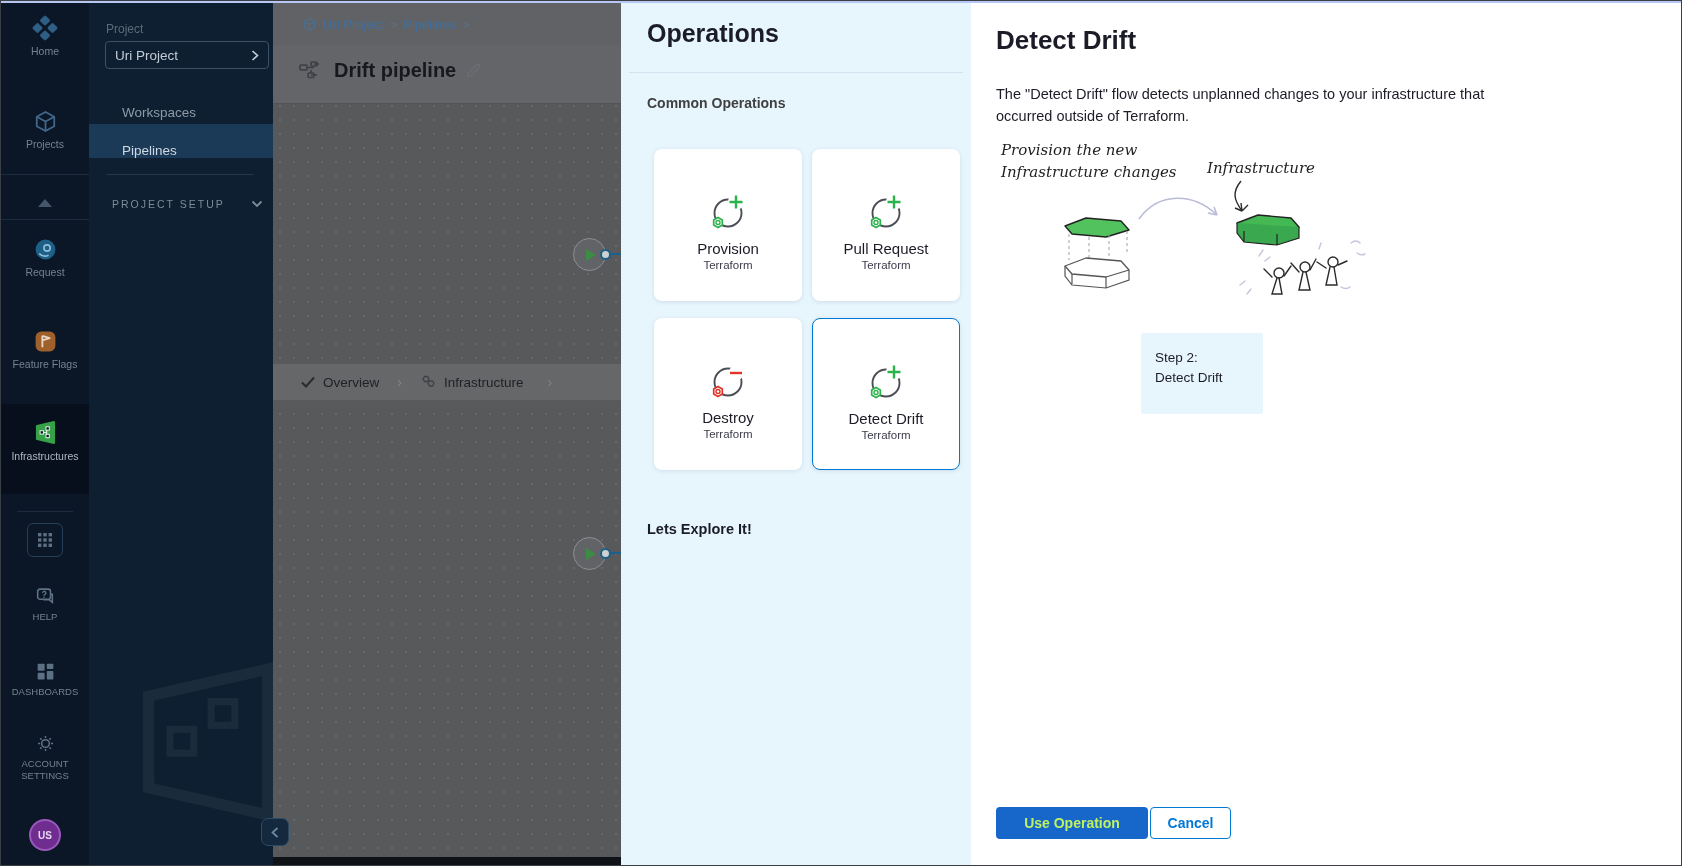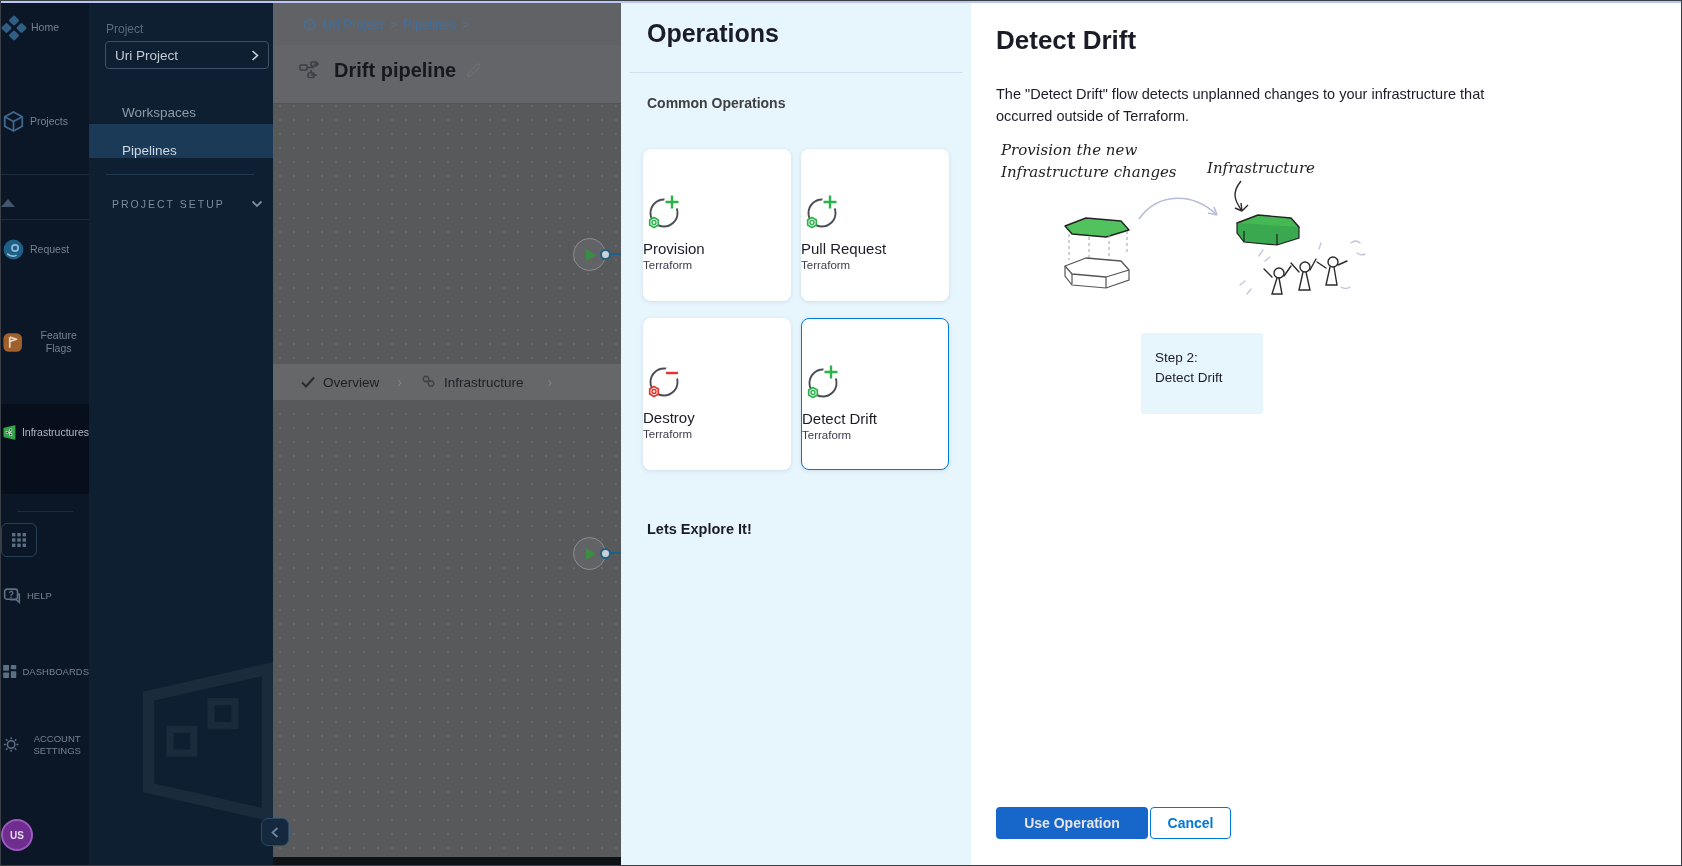--- a/index.html
+++ b/index.html
@@ -3,21 +3,21 @@
 <meta charset="utf-8">
 <style>
   html,body{margin:0;padding:0;background:#e7e9ec;}
   .screen{position:relative;width:1682px;height:866px;overflow:hidden;background:#fff;
     font-family:"Liberation Sans",sans-serif;border:1px solid #3a3e45;box-sizing:border-box;}
   .topline{position:absolute;left:0;top:0;width:1682px;height:2px;background:#b7c7f2;z-index:60;}
 
   
   .iconbar{position:absolute;left:0;top:0;width:88px;height:866px;background:#0b1626;z-index:5;}
   .ib-active{position:absolute;left:0;top:403px;width:88px;height:90px;background:#060f1b;}
-  .ib-item{position:absolute;left:0;width:88px;display:flex;align-items:center;gap:4px;cursor:pointer;}
+  .ib-item{position:absolute;left:0;width:88px;display:flex;flex-direction:column;align-items:center;gap:4px;cursor:pointer;}
   .ib-label{font-size:10.5px;color:#74828f;text-align:center;line-height:1.25;}
   .ib-label.bright{color:#aeb8c2;}
   .ib-div{position:absolute;left:0;width:88px;height:1px;background:#1d2c3d;}
   .ib-div.short{left:16px;width:56px;}
   .tri-up{width:0;height:0;border-left:7px solid transparent;border-right:7px solid transparent;border-bottom:8px solid #44566b;}
   .gridbtn{width:34px;height:32px;border:1px solid #26405a;border-radius:6px;display:flex;align-items:center;justify-content:center;}
   .avatar{width:28px;height:28px;border-radius:50%;background:#6f2d90;border:2px solid #9b59c0;color:#e6d9ef;
     font-size:10px;font-weight:bold;display:flex;align-items:center;justify-content:center;}
 
   
@@ -64,37 +64,37 @@
   .addstep{position:absolute;left:412px;top:520px;width:62px;height:62px;border:2px dashed #47484e;border-radius:10px;
     box-sizing:border-box;display:flex;align-items:center;justify-content:center;font-size:24px;color:#2b2c31;cursor:pointer;}
   .bstrip{position:absolute;left:0;top:856px;width:348px;height:10px;background:#0f1217;}
 
   
   .ops{position:absolute;left:620px;top:0;width:350px;height:866px;background:#e7f5fd;z-index:10;}
   .ops h1{position:absolute;left:26px;top:18px;margin:0;font-size:25px;color:#1c1c28;}
   .ops-div{position:absolute;left:8px;top:71px;width:334px;height:1px;background:#d2e3ef;}
   .ops h2{position:absolute;left:26px;top:94px;margin:0;font-size:14px;color:#404040;}
   .op-card{position:absolute;width:148px;height:152px;background:#fff;border-radius:8px;
-    box-shadow:0 1px 4px rgba(30,60,90,.12);display:flex;flex-direction:column;
-    box-sizing:border-box;cursor:pointer;}
+    box-shadow:0 1px 4px rgba(30,60,90,.12);display:flex;flex-direction:column;align-items:center;
+    box-sizing:border-box;cursor:pointer;margin-left:11px;}
   .op-card.selected{border:1.6px solid #0278d5;}
   .op-ico{margin-top:42px;}
   .op-name{margin-top:7px;font-size:15px;color:#1c1c28;}
   .op-sub{margin-top:2px;font-size:11.5px;color:#3c3c4c;}
   .ops h3{position:absolute;left:26px;top:520px;margin:0;font-size:14.5px;color:#1c1c28;}
 
   
   .detail{position:absolute;left:970px;top:0;width:712px;height:866px;background:#fff;z-index:10;}
   .detail h1{position:absolute;left:25px;top:24px;margin:0;font-size:26px;color:#1c1c28;}
   .detail .desc{position:absolute;left:25px;top:82px;width:545px;font-size:14.5px;line-height:1.55;color:#1c1c28;}
   .illus{position:absolute;left:18px;top:130px;}
   .stepbox{position:absolute;top:332px;height:81px;background:#e7f5fd;border-radius:2px;box-sizing:border-box;padding:15px 14px;
     font-size:13.5px;color:#1c1c28;line-height:1.45;}
   .btn-primary{position:absolute;left:25px;top:806px;width:152px;height:32px;background:#1766c9;border:none;border-radius:4px;
-    color:#e5e5e5;font-size:14px;font-weight:bold;font-family:"Liberation Sans",sans-serif;cursor:pointer;}
+    color:#bef264;font-size:14px;font-weight:bold;font-family:"Liberation Sans",sans-serif;cursor:pointer;}
   .btn-secondary{position:absolute;left:179px;top:806px;width:81px;height:32px;background:#fff;border:1px solid #0278d5;
     border-radius:4px;color:#0278d5;font-size:14px;font-weight:bold;font-family:"Liberation Sans",sans-serif;cursor:pointer;text-align:center;}
   .hand{font-family:"DejaVu Serif",serif;font-style:italic;}
 </style>
 </head>
 <body>
 
 <div class="screen">
   <div class="topline"></div>
 

